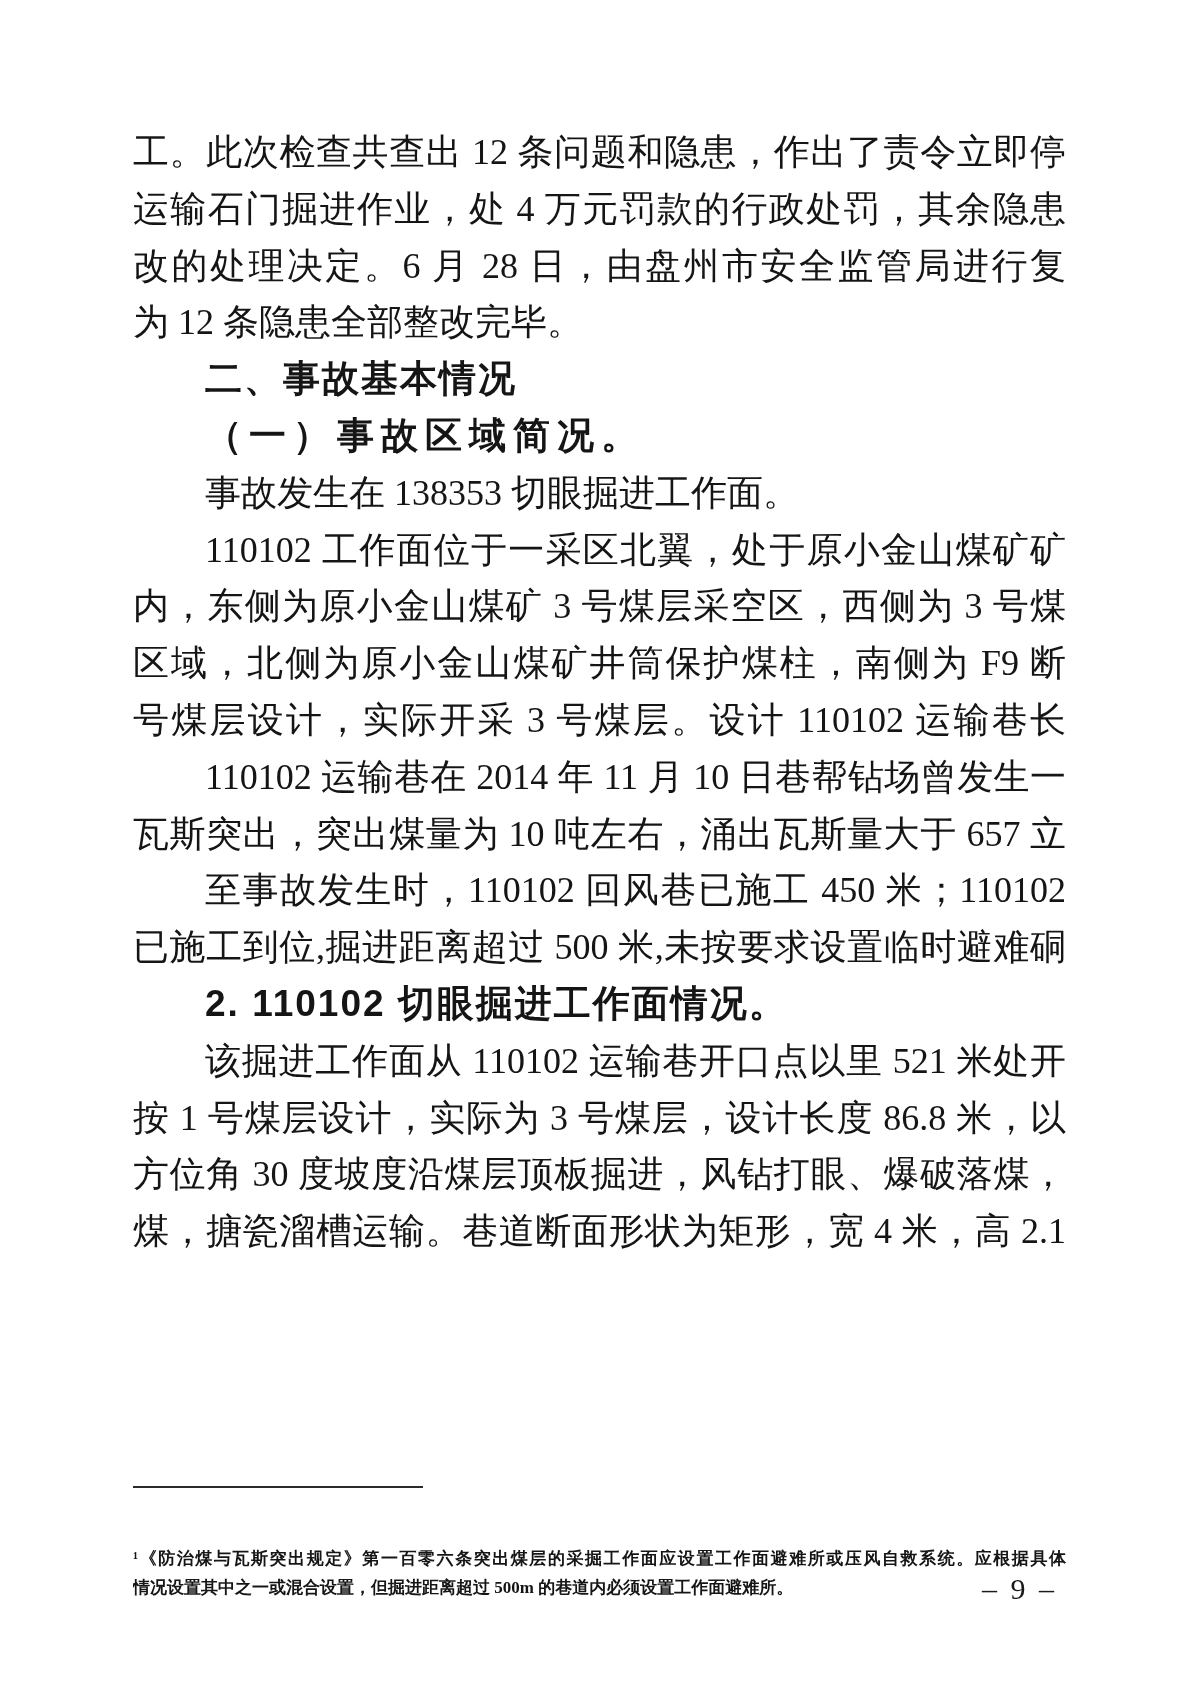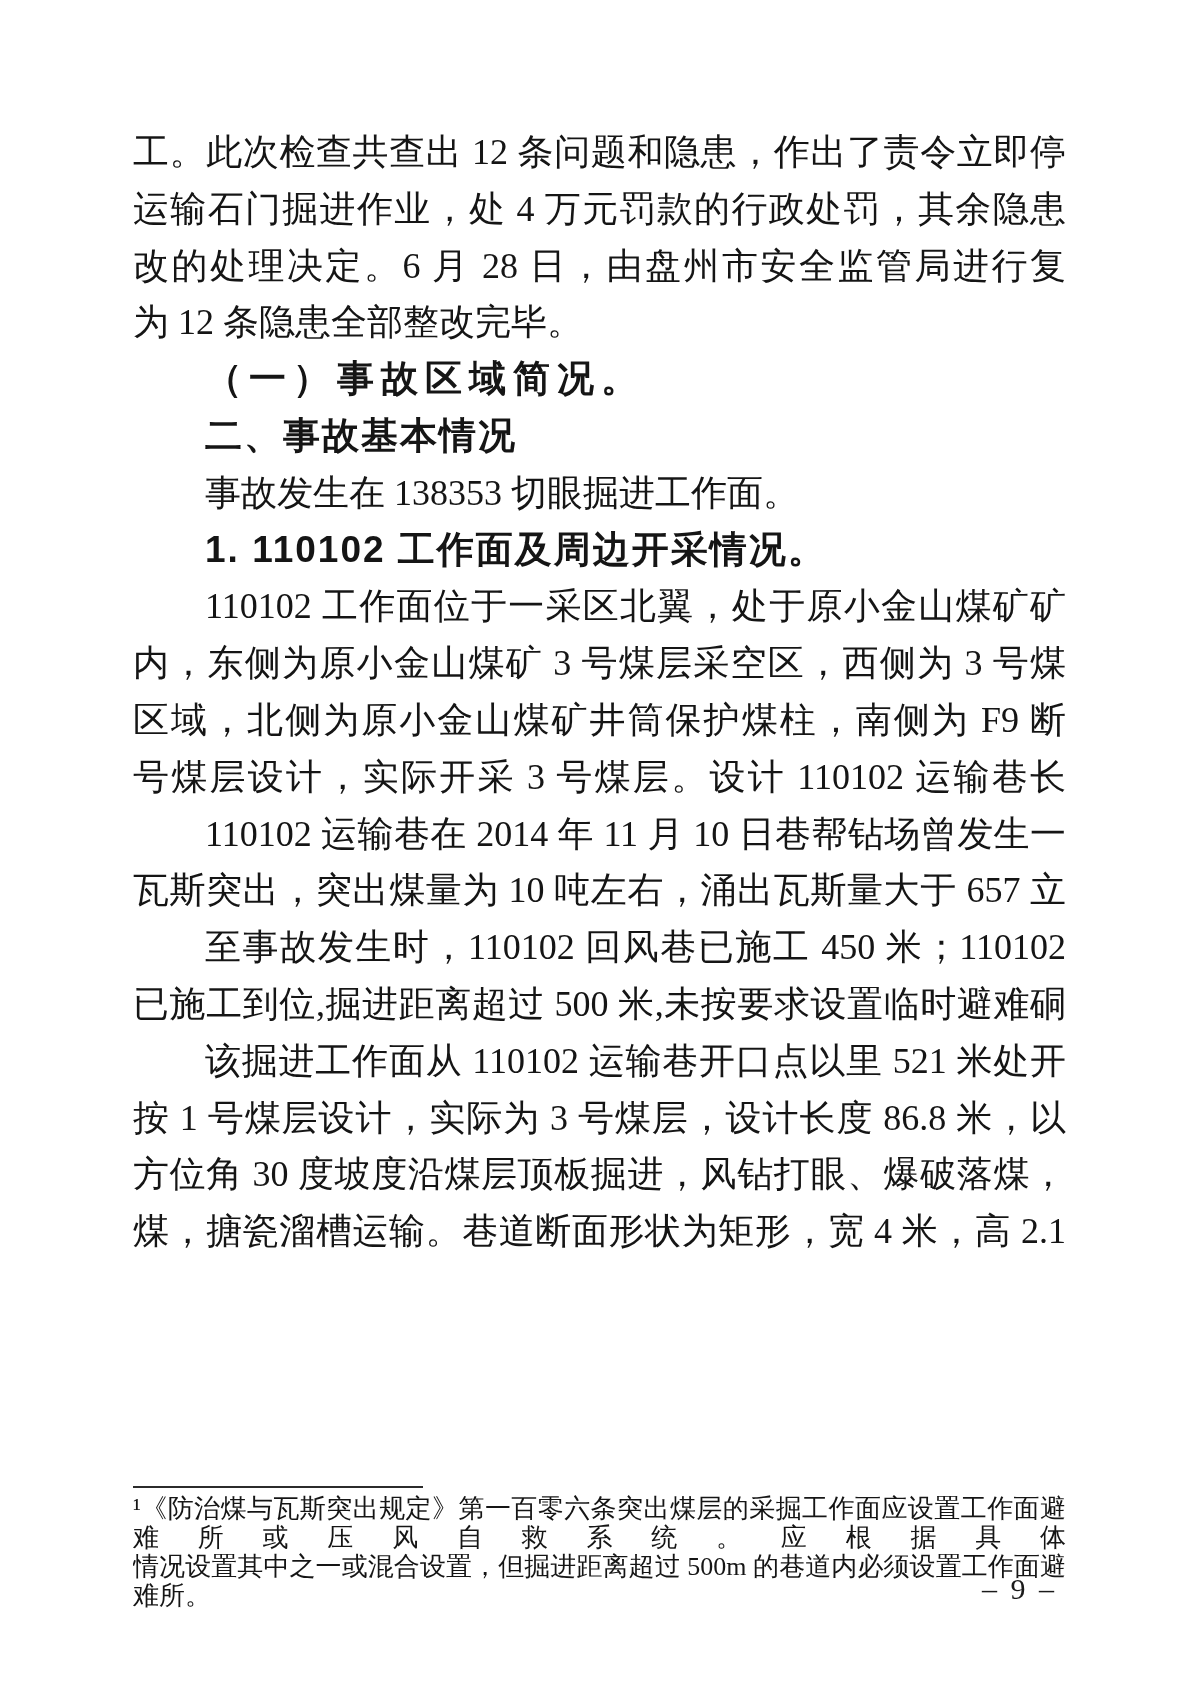--- a/index.html
+++ b/index.html
@@ -45,24 +45,25 @@
     position: absolute;
     left: 133px;
     top: 1486px;
     width: 290px;
     height: 2px;
     background: #2b2b2b;
   }
   .footnotes {
     position: absolute;
     left: 133px;
-    top: 1494px;
+    top: 1544px;
     width: 933px;
-    font-size: 26px;
+    font-size: 17px;
     line-height: 29px;
+    font-weight: bold;
   }
   .fn-line {
     text-align: justify;
     text-align-last: left;
     overflow: hidden;
   }
   .fn-line.j { text-align-last: justify; }
   .pagenum {
     position: absolute;
     top: 1572px;
@@ -75,32 +76,32 @@
 </head>
 <body>
 
 <div class="page">
 
   <div class="textblock">
     <div class="ln j">工。此次检查共查出 12 条问题和隐患，作出了责令立即停止 1800</div>
     <div class="ln j">运输石门掘进作业，处 4 万元罚款的行政处罚，其余隐患限期整</div>
     <div class="ln j">改的处理决定。6 月 28 日，由盘州市安全监管局进行复查，结论</div>
     <div class="ln">为 12 条隐患全部整改完毕。</div>
+    <div class="ln h-hei ind">二、事故基本情况</div>
     <div class="ln h-kai ind">（一）事故区域简况。</div>
-    <div class="ln h-hei ind">二、事故基本情况</div>
     <div class="ln ind">事故发生在 138353 切眼掘进工作面。</div>
-    <div class="ln h-hei ind">1. 110102 工作面及周边开采情况。</div>
     <div class="ln j ind">110102 工作面位于一采区北翼，处于原小金山煤矿矿界范围</div>
     <div class="ln j">内，东侧为原小金山煤矿 3 号煤层采空区，西侧为 3 号煤层原始</div>
     <div class="ln j">区域，北侧为原小金山煤矿井筒保护煤柱，南侧为 F9 断层。按 1</div>
     <div class="ln j">号煤层设计，实际开采 3 号煤层。设计 110102 运输巷长 523 米，</div>
     <div class="ln j ind">110102 运输巷在 2014 年 11 月 10 日巷帮钻场曾发生一次煤与</div>
     <div class="ln j">瓦斯突出，突出煤量为 10 吨左右，涌出瓦斯量大于 657 立方米。</div>
     <div class="ln j ind">至事故发生时，110102 回风巷已施工 450 米；110102 运输巷</div>
     <div class="ln j">已施工到位,掘进距离超过 500 米,未按要求设置临时避难硐室¹。</div>
+    <div class="ln h-hei ind">2. 110102 切眼掘进工作面情况。</div>
     <div class="ln j ind">该掘进工作面从 110102 运输巷开口点以里 521 米处开口,原</div>
     <div class="ln j">按 1 号煤层设计，实际为 3 号煤层，设计长度 86.8 米，以 118 度</div>
     <div class="ln j">方位角 30 度坡度沿煤层顶板掘进，风钻打眼、爆破落煤，人工攉</div>
     <div class="ln j">煤，搪瓷溜槽运输。巷道断面形状为矩形，宽 4 米，高 2.1 米，</div>
   </div>
 
   <div class="fn-rule"></div>
 
   <div class="footnotes">
     <div class="fn-line j">¹《防治煤与瓦斯突出规定》第一百零六条突出煤层的采掘工作面应设置工作面避难所或压风自救系统。应根据具体</div>

